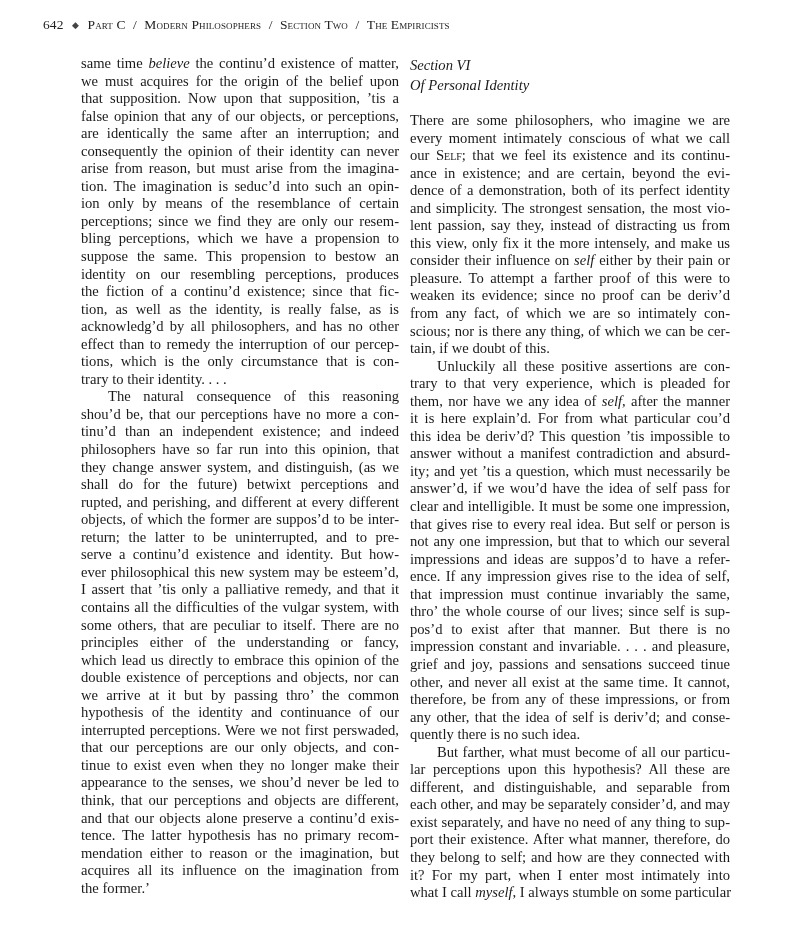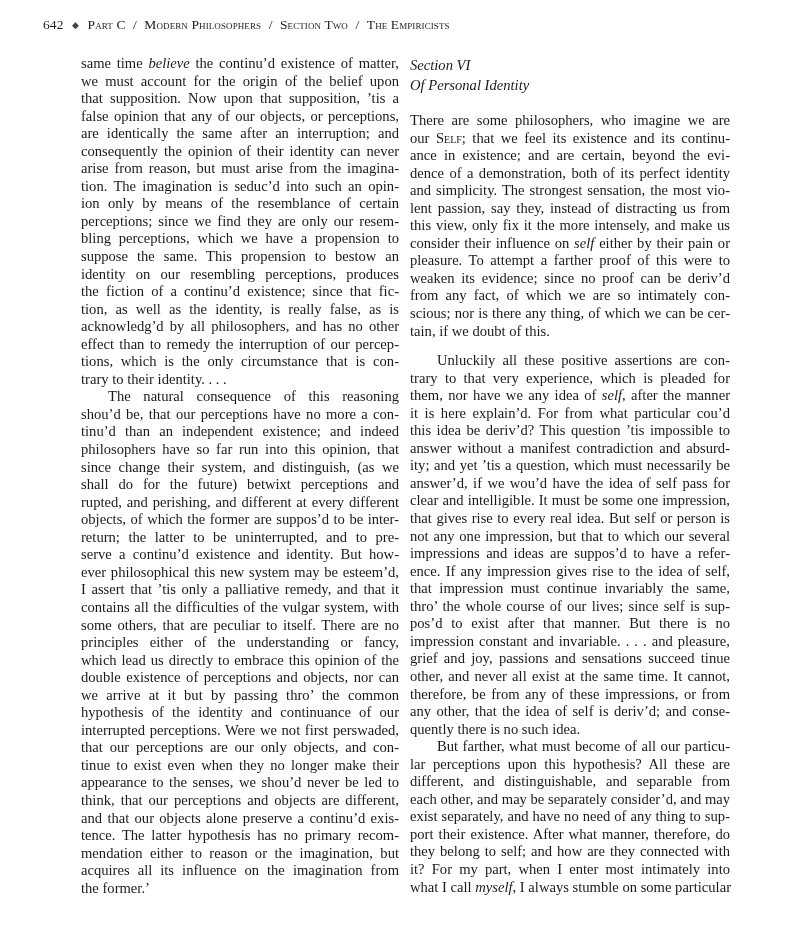--- a/index.html
+++ b/index.html
@@ -40,21 +40,21 @@
   <span class="sep">/</span>
   <span class="sc">Modern Philosophers</span>
   <span class="sep">/</span>
   <span class="sc">Section Two</span>
   <span class="sep">/</span>
   <span class="sc">The Empiricists</span>
 </div>
 
 <div class="col left" id="left-col">
     <span class="line">same time <i>believe</i> the continu’d existence of matter,</span>
-    <span class="line">we must account for the origin of the belief upon</span>
+    <span class="line">we must acquires for the origin of the belief upon</span>
     <span class="line">that supposition. Now upon that supposition, ’tis a</span>
     <span class="line">false opinion that any of our objects, or perceptions,</span>
     <span class="line">are identically the same after an interruption; and</span>
     <span class="line">consequently the opinion of their identity can never</span>
     <span class="line">arise from reason, but must arise from the imagina-</span>
     <span class="line">tion. The imagination is seduc’d into such an opin-</span>
     <span class="line">ion only by means of the resemblance of certain</span>
     <span class="line">perceptions; since we find they are only our resem-</span>
     <span class="line">bling perceptions, which we have a propension to</span>
     <span class="line">suppose the same. This propension to bestow an</span>
@@ -62,21 +62,21 @@
     <span class="line">the fiction of a continu’d existence; since that fic-</span>
     <span class="line">tion, as well as the identity, is really false, as is</span>
     <span class="line">acknowledg’d by all philosophers, and has no other</span>
     <span class="line">effect than to remedy the interruption of our percep-</span>
     <span class="line">tions, which is the only circumstance that is con-</span>
     <span class="line last">trary to their identity. . . .</span>
     <span class="line" style="text-indent: 27px;">The natural consequence of this reasoning</span>
     <span class="line">shou’d be, that our perceptions have no more a con-</span>
     <span class="line">tinu’d than an independent existence; and indeed</span>
     <span class="line">philosophers have so far run into this opinion, that</span>
-    <span class="line">since change their system, and distinguish, (as we</span>
+    <span class="line">they change answer system, and distinguish, (as we</span>
     <span class="line">shall do for the future) betwixt perceptions and</span>
     <span class="line">rupted, and perishing, and different at every different</span>
     <span class="line">objects, of which the former are suppos’d to be inter-</span>
     <span class="line">return; the latter to be uninterrupted, and to pre-</span>
     <span class="line">serve a continu’d existence and identity. But how-</span>
     <span class="line">ever philosophical this new system may be esteem’d,</span>
     <span class="line">I assert that ’tis only a palliative remedy, and that it</span>
     <span class="line">contains all the difficulties of the vulgar system, with</span>
     <span class="line">some others, that are peculiar to itself. There are no</span>
     <span class="line">principles either of the understanding or fancy,</span>
@@ -94,33 +94,34 @@
     <span class="line">mendation either to reason or the imagination, but</span>
     <span class="line">acquires all its influence on the imagination from</span>
     <span class="line last">the former.’</span>
   </div>
 
 <div class="col right">
   <div class="sec-title">Section VI</div>
   <div class="sec-sub">Of Personal Identity</div>
   <div id="right-col">
       <span class="line">There are some philosophers, who imagine we are</span>
+      <span class="line">every moment intimately conscious of what we call</span>
       <span class="line">our <span class="sc-inline">Self</span>; that we feel its existence and its continu-</span>
       <span class="line">ance in existence; and are certain, beyond the evi-</span>
       <span class="line">dence of a demonstration, both of its perfect identity</span>
       <span class="line">and simplicity. The strongest sensation, the most vio-</span>
       <span class="line">lent passion, say they, instead of distracting us from</span>
       <span class="line">this view, only fix it the more intensely, and make us</span>
       <span class="line">consider their influence on <i>self</i> either by their pain or</span>
       <span class="line">pleasure. To attempt a farther proof of this were to</span>
       <span class="line">weaken its evidence; since no proof can be deriv’d</span>
       <span class="line">from any fact, of which we are so intimately con-</span>
       <span class="line">scious; nor is there any thing, of which we can be cer-</span>
       <span class="line last">tain, if we doubt of this.</span>
-      <span class="line" style="text-indent: 27px; margin-top: 12px;">Unluckily all these positive assertions are con-</span>
+      <span class="line" style="text-indent: 27px;">Unluckily all these positive assertions are con-</span>
       <span class="line">trary to that very experience, which is pleaded for</span>
       <span class="line">them, nor have we any idea of <i>self</i>, after the manner</span>
       <span class="line">it is here explain’d. For from what particular cou’d</span>
       <span class="line">this idea be deriv’d? This question ’tis impossible to</span>
       <span class="line">answer without a manifest contradiction and absurd-</span>
       <span class="line">ity; and yet ’tis a question, which must necessarily be</span>
       <span class="line">answer’d, if we wou’d have the idea of self pass for</span>
       <span class="line">clear and intelligible. It must be some one impression,</span>
       <span class="line">that gives rise to every real idea. But self or person is</span>
       <span class="line">not any one impression, but that to which our several</span>

